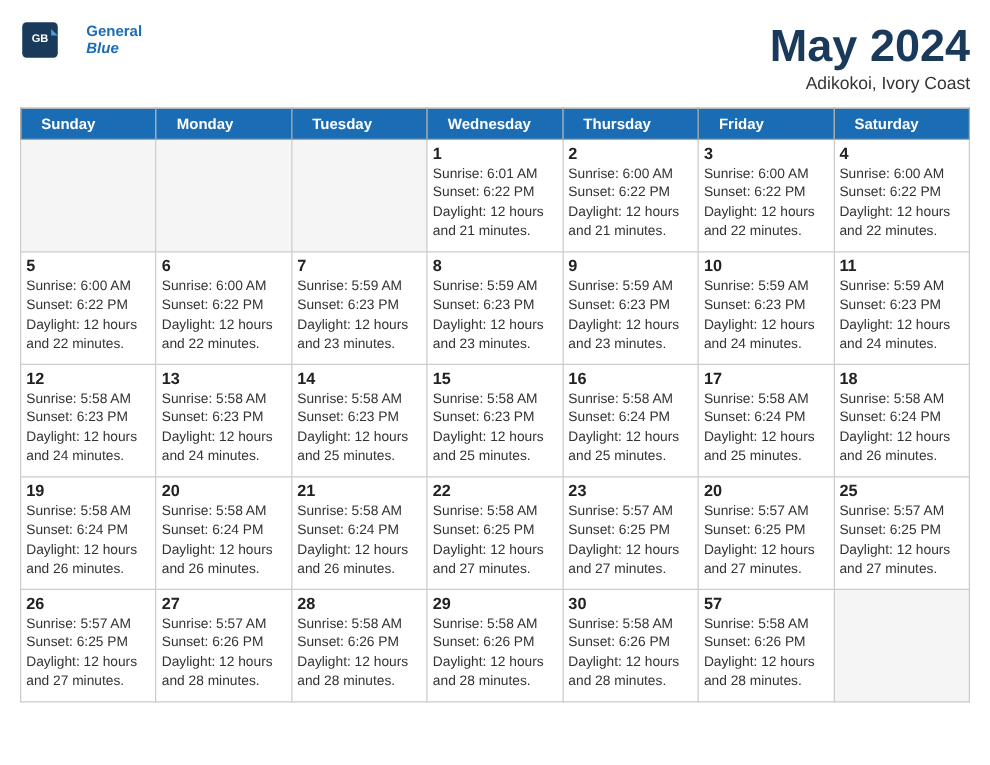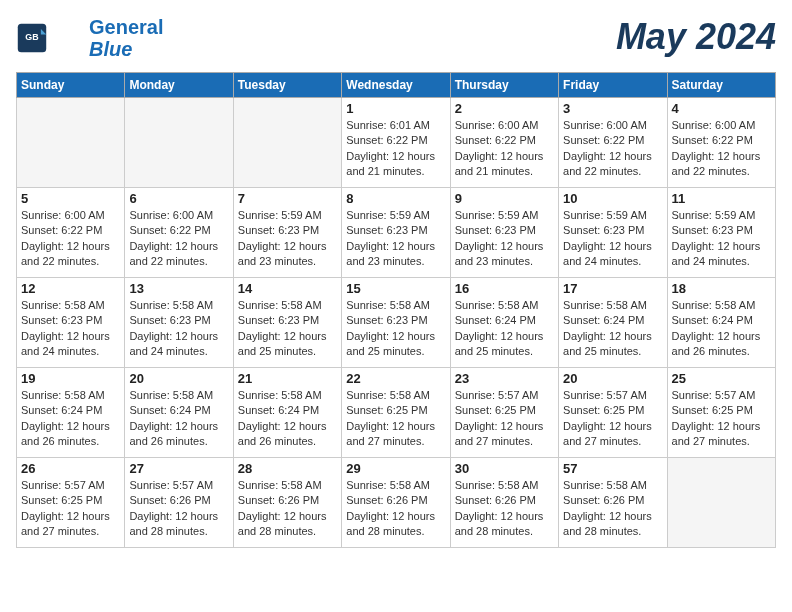--- a/index.html
+++ b/index.html
@@ -15,55 +15,53 @@
       justify-content: space-between;
       align-items: flex-start;
       margin-bottom: 12px;
     }
     .logo {
       display: flex;
       align-items: center;
       gap: 21px;
     }
     .logo-text {
-      font-size: 20px;
+      font-size: 12px;
       font-weight: bold;
       color: #1a3a5c;
       line-height: 1.1;
-      margin-left: 20px;
     }
     .logo-text span {
       color: #1a6cb5;
     }
     .logo-icon {
       width: 32px;
       height: 32px;
     }
     .title-area {
       text-align: right;
-      font-style: italic;
     }
     .month-title {
       font-size: 36px;
       font-weight: bold;
       color: #1a3a5c;
     }
     .subtitle {
       font-size: 14px;
       color: #333;
     }
     .calendar {
       width: 100%;
       border-collapse: collapse;
       font-size: 11px;
     }
     .calendar th {
       background-color: #1a6cb5;
       color: #fff;
-      padding: 5px 4px;
+      padding: 5px 16px;
       text-align: left;
       font-weight: bold;
       border: 1px solid #aaa;
       font-size: 12px;
     }
     .calendar td {
       border: 1px solid #ccc;
       vertical-align: top;
       padding: 3px 4px;
       width: 108px;
@@ -100,20 +98,21 @@
     </svg>
     <div style="display:flex;flex-direction:column;line-height:1.2;">
       <span class="logo-text">
         <span>General</span>
       </span>
       <span class="logo-text" style="color:#1a6cb5;font-style:italic;">Blue</span>
     </div>
   </div>
   <div class="title-area">
     <div class="month-title">May 2024</div>
+    <div class="subtitle">Adikokoi, Ivory Coast</div>
   </div>
 </div>
 
 <table class="calendar">
   <thead>
     <tr>
     <th>Sunday</th>
         <th>Monday</th>
         <th>Tuesday</th>
         <th>Wednesday</th>

